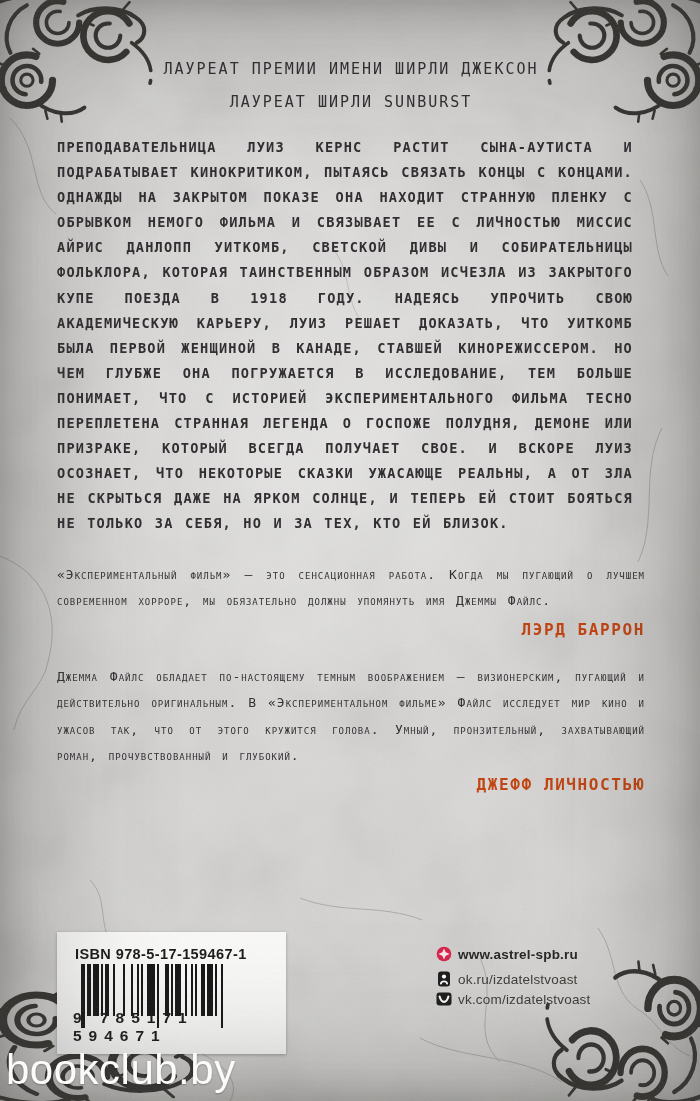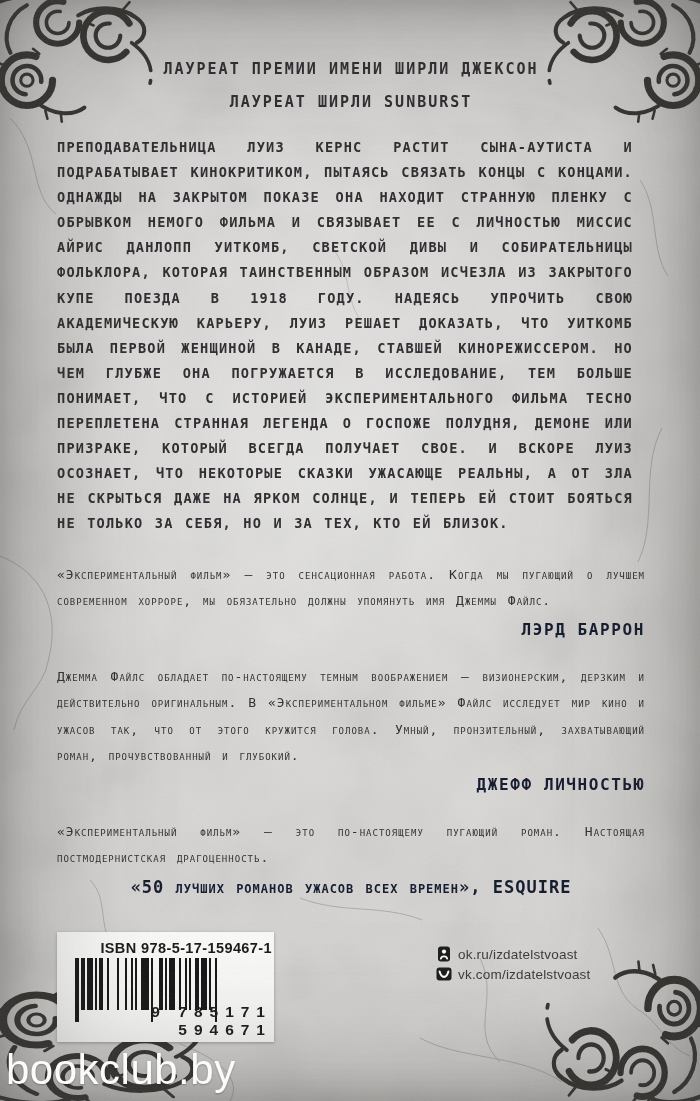--- a/index.html
+++ b/index.html
@@ -15,37 +15,37 @@
     box-shadow:inset 0 0 150px rgba(52,50,47,.5), inset 0 0 36px rgba(70,68,64,.28);}
   svg.texture{position:absolute;inset:0;z-index:1;}
   svg.grain{position:absolute;inset:0;z-index:40;pointer-events:none;}
   .corner{position:absolute;z-index:4;filter:blur(.4px);opacity:.92;}
   .corner.tl{left:-8px;top:-10px;}
   .corner.tr{right:-8px;top:-10px;transform:scaleX(-1);}
   .corner.bl{left:-10px;bottom:-8px;transform:scaleY(-1);}
   .corner.br{right:-10px;bottom:-8px;transform:scale(-1,-1);}
 
   .content{position:absolute;left:57px;width:588px;top:0;z-index:10;color:#28262a;}
-  .awards{margin-top:53px;text-align:center;font-weight:bold;font-size:15px;
+  .awards{margin-top:53px;text-align:center;font-weight:normal;font-size:15px;
     letter-spacing:2px;line-height:33px;color:#2b292c;}
   .annotation{margin:16px 12px 0 0;font-weight:bold;font-size:13.6px;line-height:25.1px;
     letter-spacing:1.2px;word-spacing:2px;text-align:justify;color:#2b292c;}
 
   .quote{margin-top:25px;}
   .qtext{margin:0;font-size:13px;line-height:26.5px;letter-spacing:1px;word-spacing:2px;
     text-align:justify;font-variant:small-caps;font-weight:500;color:#2e2c2f;}
-  .qattr{margin-top:5px;font-weight:bold;font-size:16px;letter-spacing:1.6px;color:#0f172a;}
+  .qattr{margin-top:5px;font-weight:bold;font-size:16px;letter-spacing:1.6px;color:#c2410c;}
   .qattr.right{text-align:right;}
   .qattr.center{text-align:center;}
   .qattr.sc{font-variant:small-caps;font-size:17px;letter-spacing:1px;}
 
   .footer{position:absolute;left:0;top:928px;width:700px;height:120px;z-index:12;
     font-family:"Liberation Sans", sans-serif;}
   .isbn-card{position:absolute;left:57px;top:4px;width:213px;height:106px;background:#fbfbfa;
-    box-shadow:0 1px 3px rgba(40,40,40,.35);padding:2px;text-align:right;}
+    box-shadow:0 1px 3px rgba(40,40,40,.35);padding:8px;}
   .isbn-label{margin:6px 0 2px 10px;font-size:14.5px;font-weight:bold;letter-spacing:.4px;color:#151515;}
   .bars{display:flex;align-items:flex-start;height:54px;margin:2px 0 0 16px;overflow:visible;}
   .bars .bar{background:#121212;height:52px;}
   .bars .bar.tall{height:64px;}
   .bars .gap{height:52px;}
   .isbn-digits{margin:-9px 0 0 8px;font-size:15.5px;font-weight:bold;letter-spacing:7px;color:#161616;position:relative;}
   .links{position:absolute;left:436px;top:18px;width:240px;color:#35332f;}
   .link-row{display:flex;align-items:center;margin-bottom:7px;font-size:13.5px;letter-spacing:.2px;}
   .link-row .licon{width:16px;height:16px;margin-right:6px;flex:0 0 16px;display:inline-flex;}
   .link-row .licon.none{visibility:hidden;}
@@ -127,28 +127,24 @@
     </div>
 
     <p class="annotation">ПРЕПОДАВАТЕЛЬНИЦА ЛУИЗ КЕРНС РАСТИТ СЫНА-АУТИСТА И ПОДРАБАТЫВАЕТ КИНОКРИТИКОМ, ПЫТАЯСЬ СВЯЗАТЬ КОНЦЫ С КОНЦАМИ. ОДНАЖДЫ НА ЗАКРЫТОМ ПОКАЗЕ ОНА НАХОДИТ СТРАННУЮ ПЛЕНКУ С ОБРЫВКОМ НЕМОГО ФИЛЬМА И СВЯЗЫВАЕТ ЕЕ С ЛИЧНОСТЬЮ МИССИС АЙРИС ДАНЛОПП УИТКОМБ, СВЕТСКОЙ ДИВЫ И СОБИРАТЕЛЬНИЦЫ ФОЛЬКЛОРА, КОТОРАЯ ТАИНСТВЕННЫМ ОБРАЗОМ ИСЧЕЗЛА ИЗ ЗАКРЫТОГО КУПЕ ПОЕЗДА В 1918 ГОДУ. НАДЕЯСЬ УПРОЧИТЬ СВОЮ АКАДЕМИЧЕСКУЮ КАРЬЕРУ, ЛУИЗ РЕШАЕТ ДОКАЗАТЬ, ЧТО УИТКОМБ БЫЛА ПЕРВОЙ ЖЕНЩИНОЙ В КАНАДЕ, СТАВШЕЙ КИНОРЕЖИССЕРОМ. НО ЧЕМ ГЛУБЖЕ ОНА ПОГРУЖАЕТСЯ В ИССЛЕДОВАНИЕ, ТЕМ БОЛЬШЕ ПОНИМАЕТ, ЧТО С ИСТОРИЕЙ ЭКСПЕРИМЕНТАЛЬНОГО ФИЛЬМА ТЕСНО ПЕРЕПЛЕТЕНА СТРАННАЯ ЛЕГЕНДА О ГОСПОЖЕ ПОЛУДНЯ, ДЕМОНЕ ИЛИ ПРИЗРАКЕ, КОТОРЫЙ ВСЕГДА ПОЛУЧАЕТ СВОЕ. И ВСКОРЕ ЛУИЗ ОСОЗНАЕТ, ЧТО НЕКОТОРЫЕ СКАЗКИ УЖАСАЮЩЕ РЕАЛЬНЫ, А ОТ ЗЛА НЕ СКРЫТЬСЯ ДАЖЕ НА ЯРКОМ СОЛНЦЕ, И ТЕПЕРЬ ЕЙ СТОИТ БОЯТЬСЯ НЕ ТОЛЬКО ЗА СЕБЯ, НО И ЗА ТЕХ, КТО ЕЙ БЛИЗОК.</p>
 
     <div class="quote">
       <p class="qtext">«Экспериментальный фильм» — это сенсационная работа. Когда мы пугающий о лучшем современном хорроре, мы обязательно должны упомянуть имя Джеммы Файлс.</p>
       <div class="qattr right">ЛЭРД БАРРОН</div>
     </div>
 
     <div class="quote">
-      <p class="qtext">Джемма Файлс обладает по-настоящему темным воображением — визионерским, дерзким и действительно оригинальным. В «Экспериментальном фильме» Файлс исследует мир кино и ужасов так, что от этого кружится голова. Умный, пронзительный, захватывающий роман, прочувствованный и глубокий.</p>
+      <p class="qtext">Джемма Файлс обладает по-настоящему темным воображением — визионерским, пугающий и действительно оригинальным. В «Экспериментальном фильме» Файлс исследует мир кино и ужасов так, что от этого кружится голова. Умный, пронзительный, захватывающий роман, прочувствованный и глубокий.</p>
       <div class="qattr right">ДЖЕФФ ЛИЧНОСТЬЮ</div>
     </div>
 
-    <div class="quote">
-      <p class="qtext">«Экспериментальный фильм» — это по-настоящему пугающий роман. Настоящая постмодернистская драгоценность.</p>
-      <div class="qattr center sc">«50 лучших романов ужасов всех времен», ESQUIRE</div>
-    </div>
   </div>
 
   <div class="footer">
     <div class="isbn-card">
       <div class="isbn-label">ISBN 978-5-17-159467-1</div>
       <div class="bars">
           <div class="bar tall" style="width: 4px;"></div>
           <div class="gap" style="width: 2px;"></div>
           <div class="bar" style="width: 4px;"></div>
           <div class="gap" style="width: 2px;"></div>
@@ -190,20 +186,29 @@
           <div class="gap" style="width: 2px;"></div>
           <div class="bar" style="width: 2px;"></div>
           <div class="gap" style="width: 4px;"></div>
           <div class="bar tall" style="width: 2px;"></div>
           <div class="gap" style="width: 4px;"></div>
         </div>
       <div class="isbn-digits">9 785171 594671</div>
     </div>
 
     <div class="links">
+      <div class="link-row astrel">
+        <span class="licon">
+          <svg width="16" height="16" viewBox="0 0 16 16">
+              <circle cx="8" cy="8" r="7.3" fill="#d92048"></circle>
+              <path d="M8 2.6 L9.7 6.3 L13.6 8 L9.7 9.7 L8 13.4 L6.3 9.7 L2.4 8 L6.3 6.3 Z" fill="#f6e9ec"></path>
+            </svg>
+        </span>
+        <span>www.astrel-spb.ru</span>
+      </div>
       <div class="link-row sm">
         <span class="licon">
           <svg width="16" height="16" viewBox="0 0 16 16">
               <rect x="2" y="0.5" width="12" height="15" rx="3" fill="#181818"></rect>
               <circle cx="8" cy="5.6" r="2.1" fill="#fff"></circle>
               <path d="M4.9 12.6 C5.4 9.6 10.6 9.6 11.1 12.6" stroke="#fff" stroke-width="1.9" fill="none" stroke-linecap="round"></path>
             </svg>
         </span>
         <span>ok.ru/izdatelstvoast</span>
       </div>

